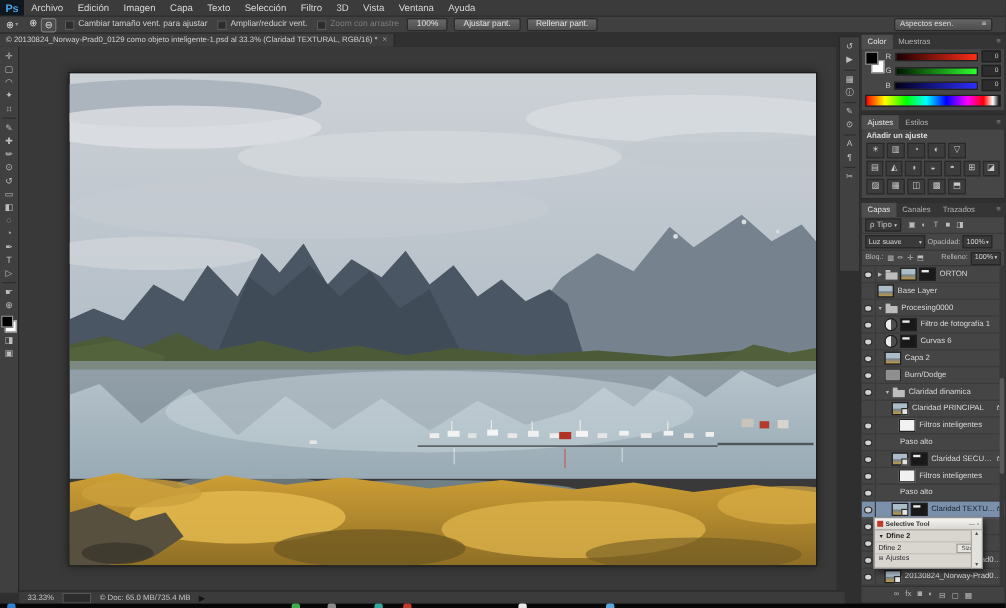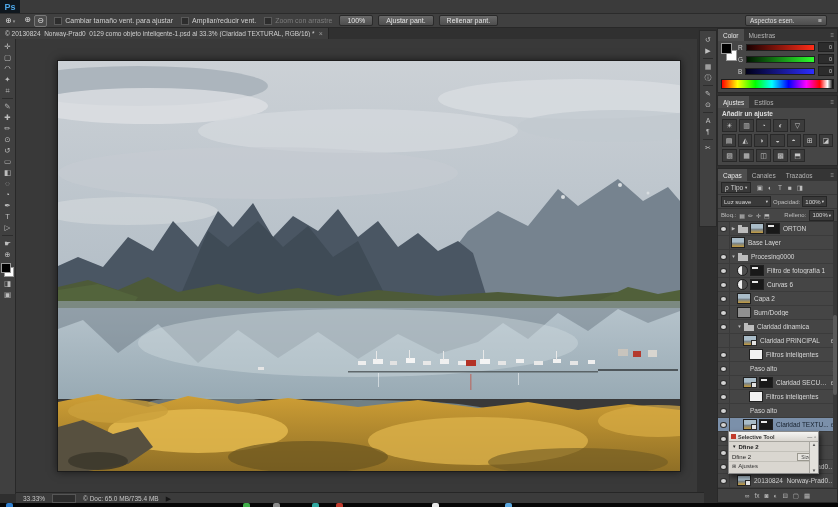--- a/index.html
+++ b/index.html
@@ -115,20 +115,33 @@
   .sarrow{color:#151515;font-size:7px}
   
   .bottomstrip{position:absolute;left:0;top:503px;width:838px;height:4px;background:#060606;z-index:6}
   .tbdot{position:absolute;top:0;height:4px;width:7px;border-radius:2px 2px 0 0}
 </style>
 </head>
 <body>
 
 <div class="menubar">
   <div class="pslogo">Ps</div>
+  <div id="menuItems" style="display:flex">
+      <span class="menu-item">Archivo</span>
+      <span class="menu-item">Edición</span>
+      <span class="menu-item">Imagen</span>
+      <span class="menu-item">Capa</span>
+      <span class="menu-item">Texto</span>
+      <span class="menu-item">Selección</span>
+      <span class="menu-item">Filtro</span>
+      <span class="menu-item">3D</span>
+      <span class="menu-item">Vista</span>
+      <span class="menu-item">Ventana</span>
+      <span class="menu-item">Ayuda</span>
+    </div>
 </div>
 
 <div class="optionsbar">
   <span class="opt-tool">
     <span>⊕</span>
     <span class="opt-caret">▾</span>
   </span>
   <span class="opt-zoomgrp" id="optZoomGrp">
       <span class="opt-zoombtn">⊕</span>
       <span class="opt-zoombtn active">⊖</span>

